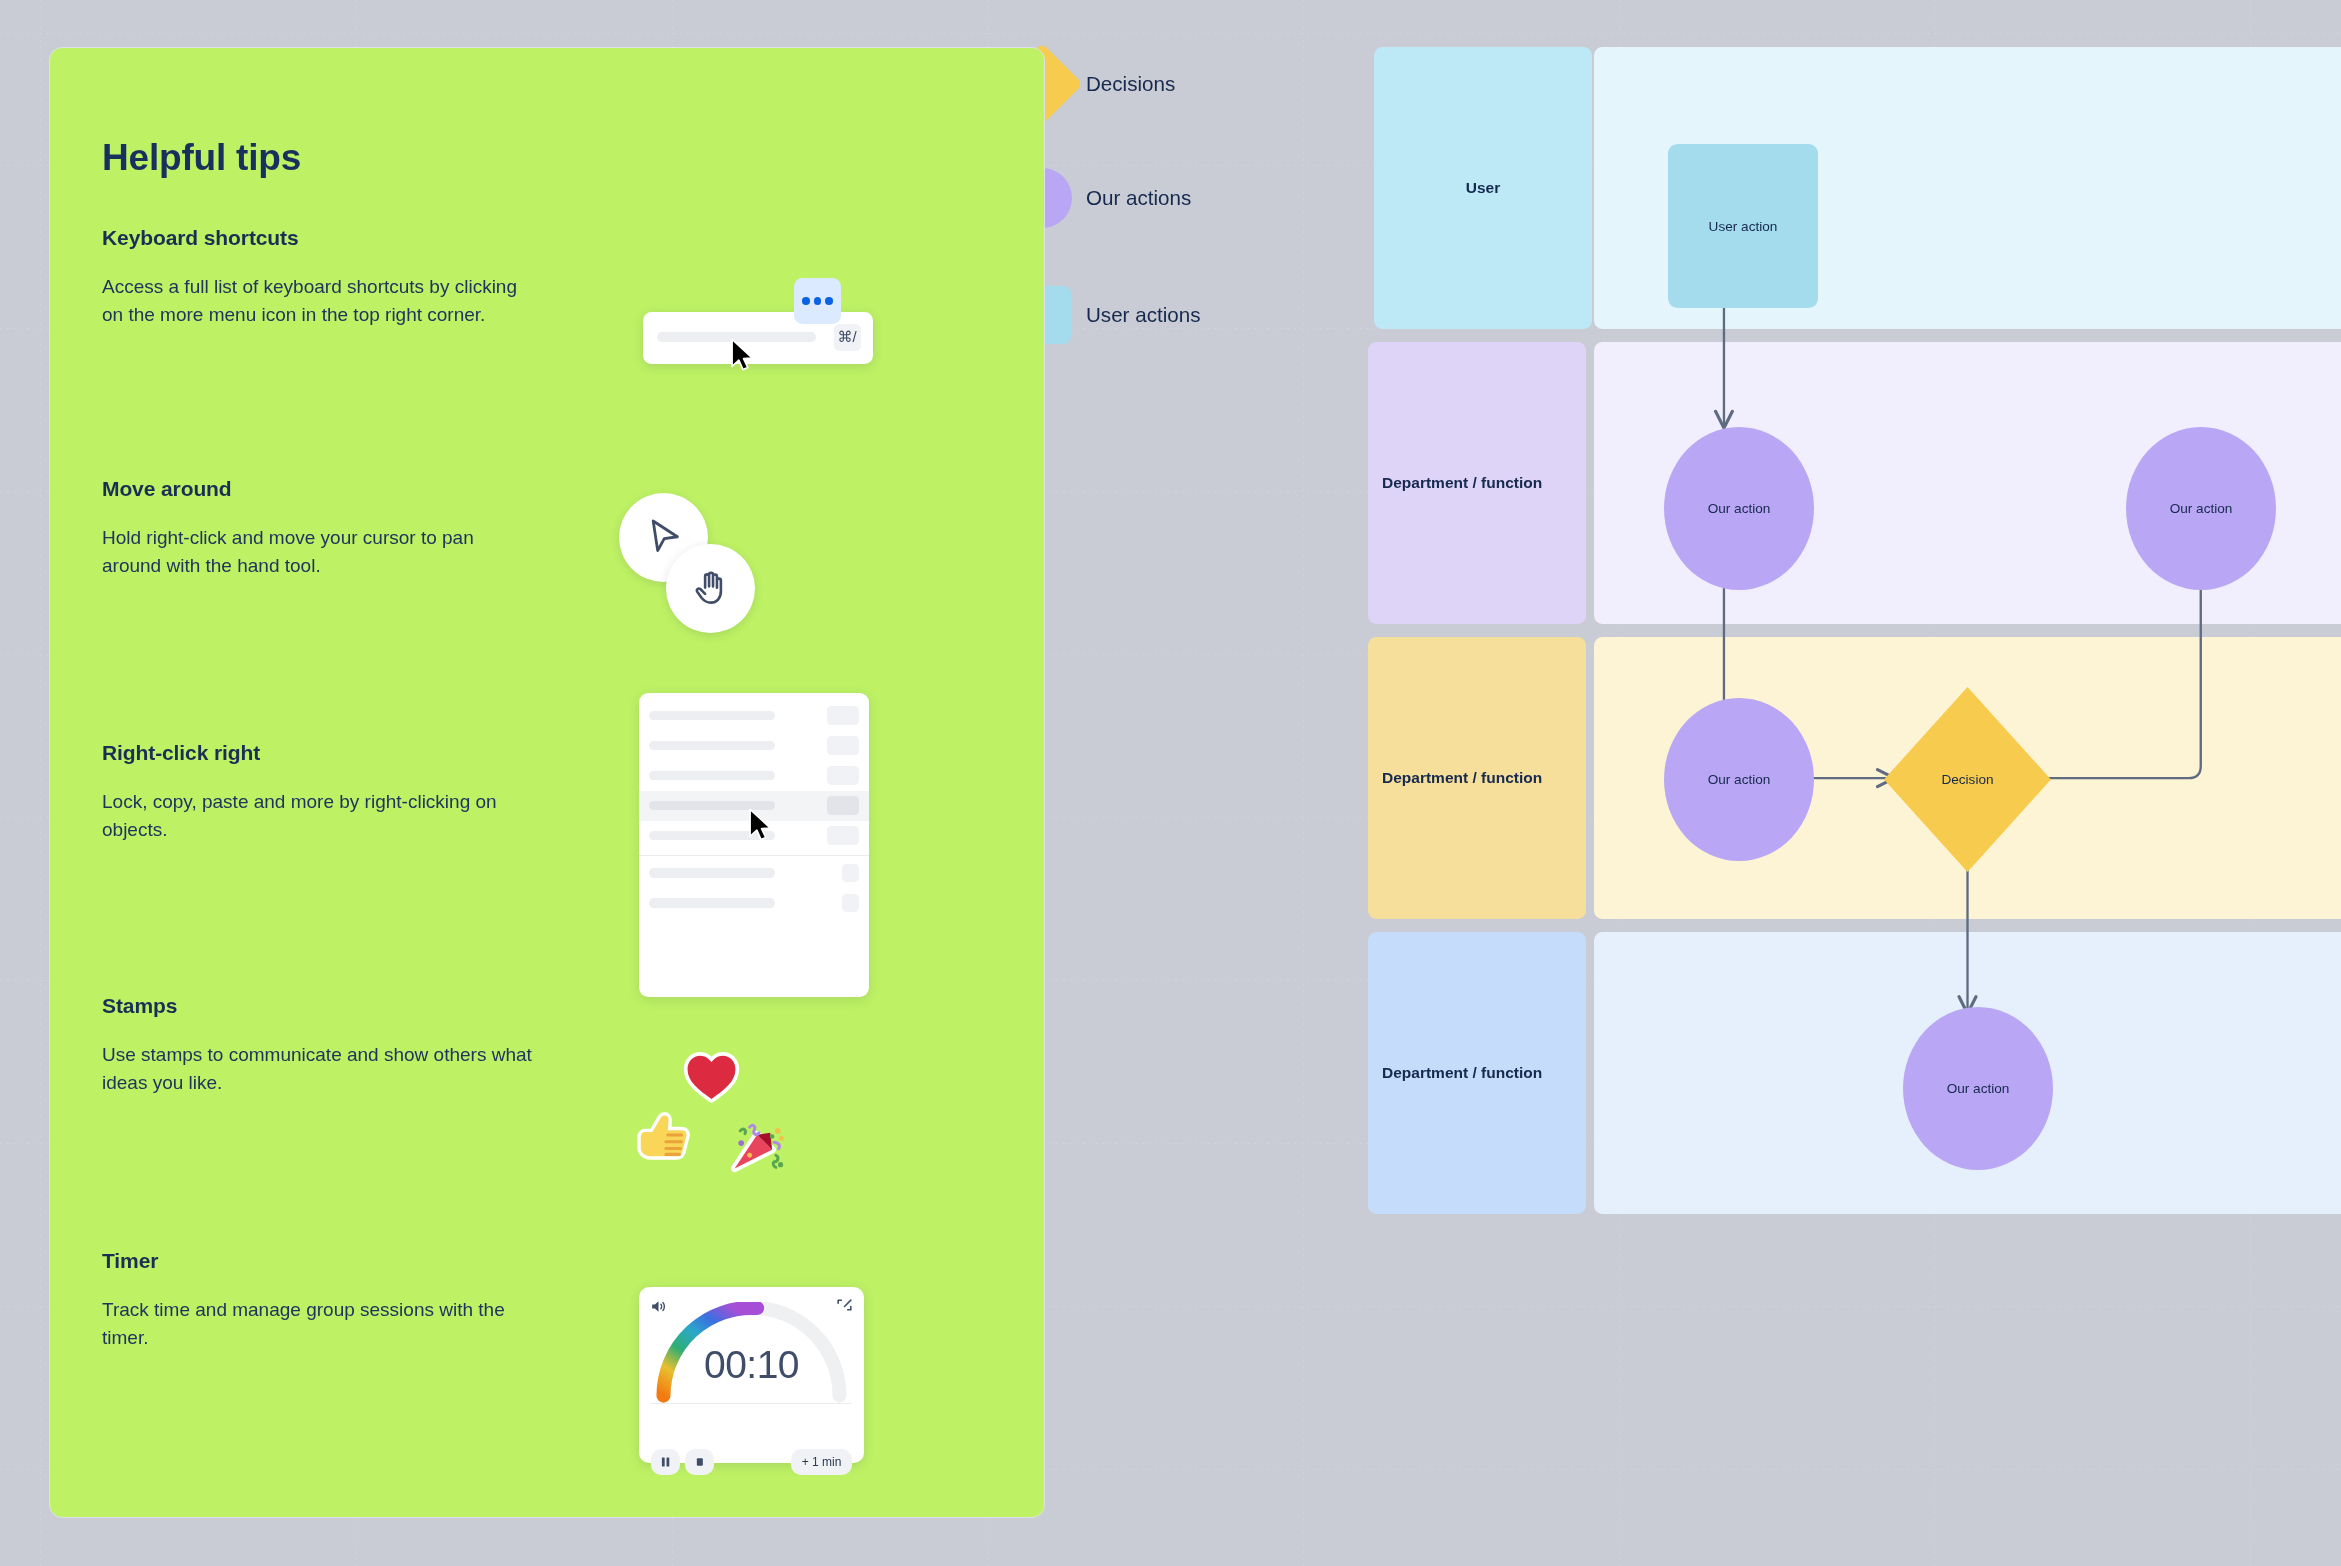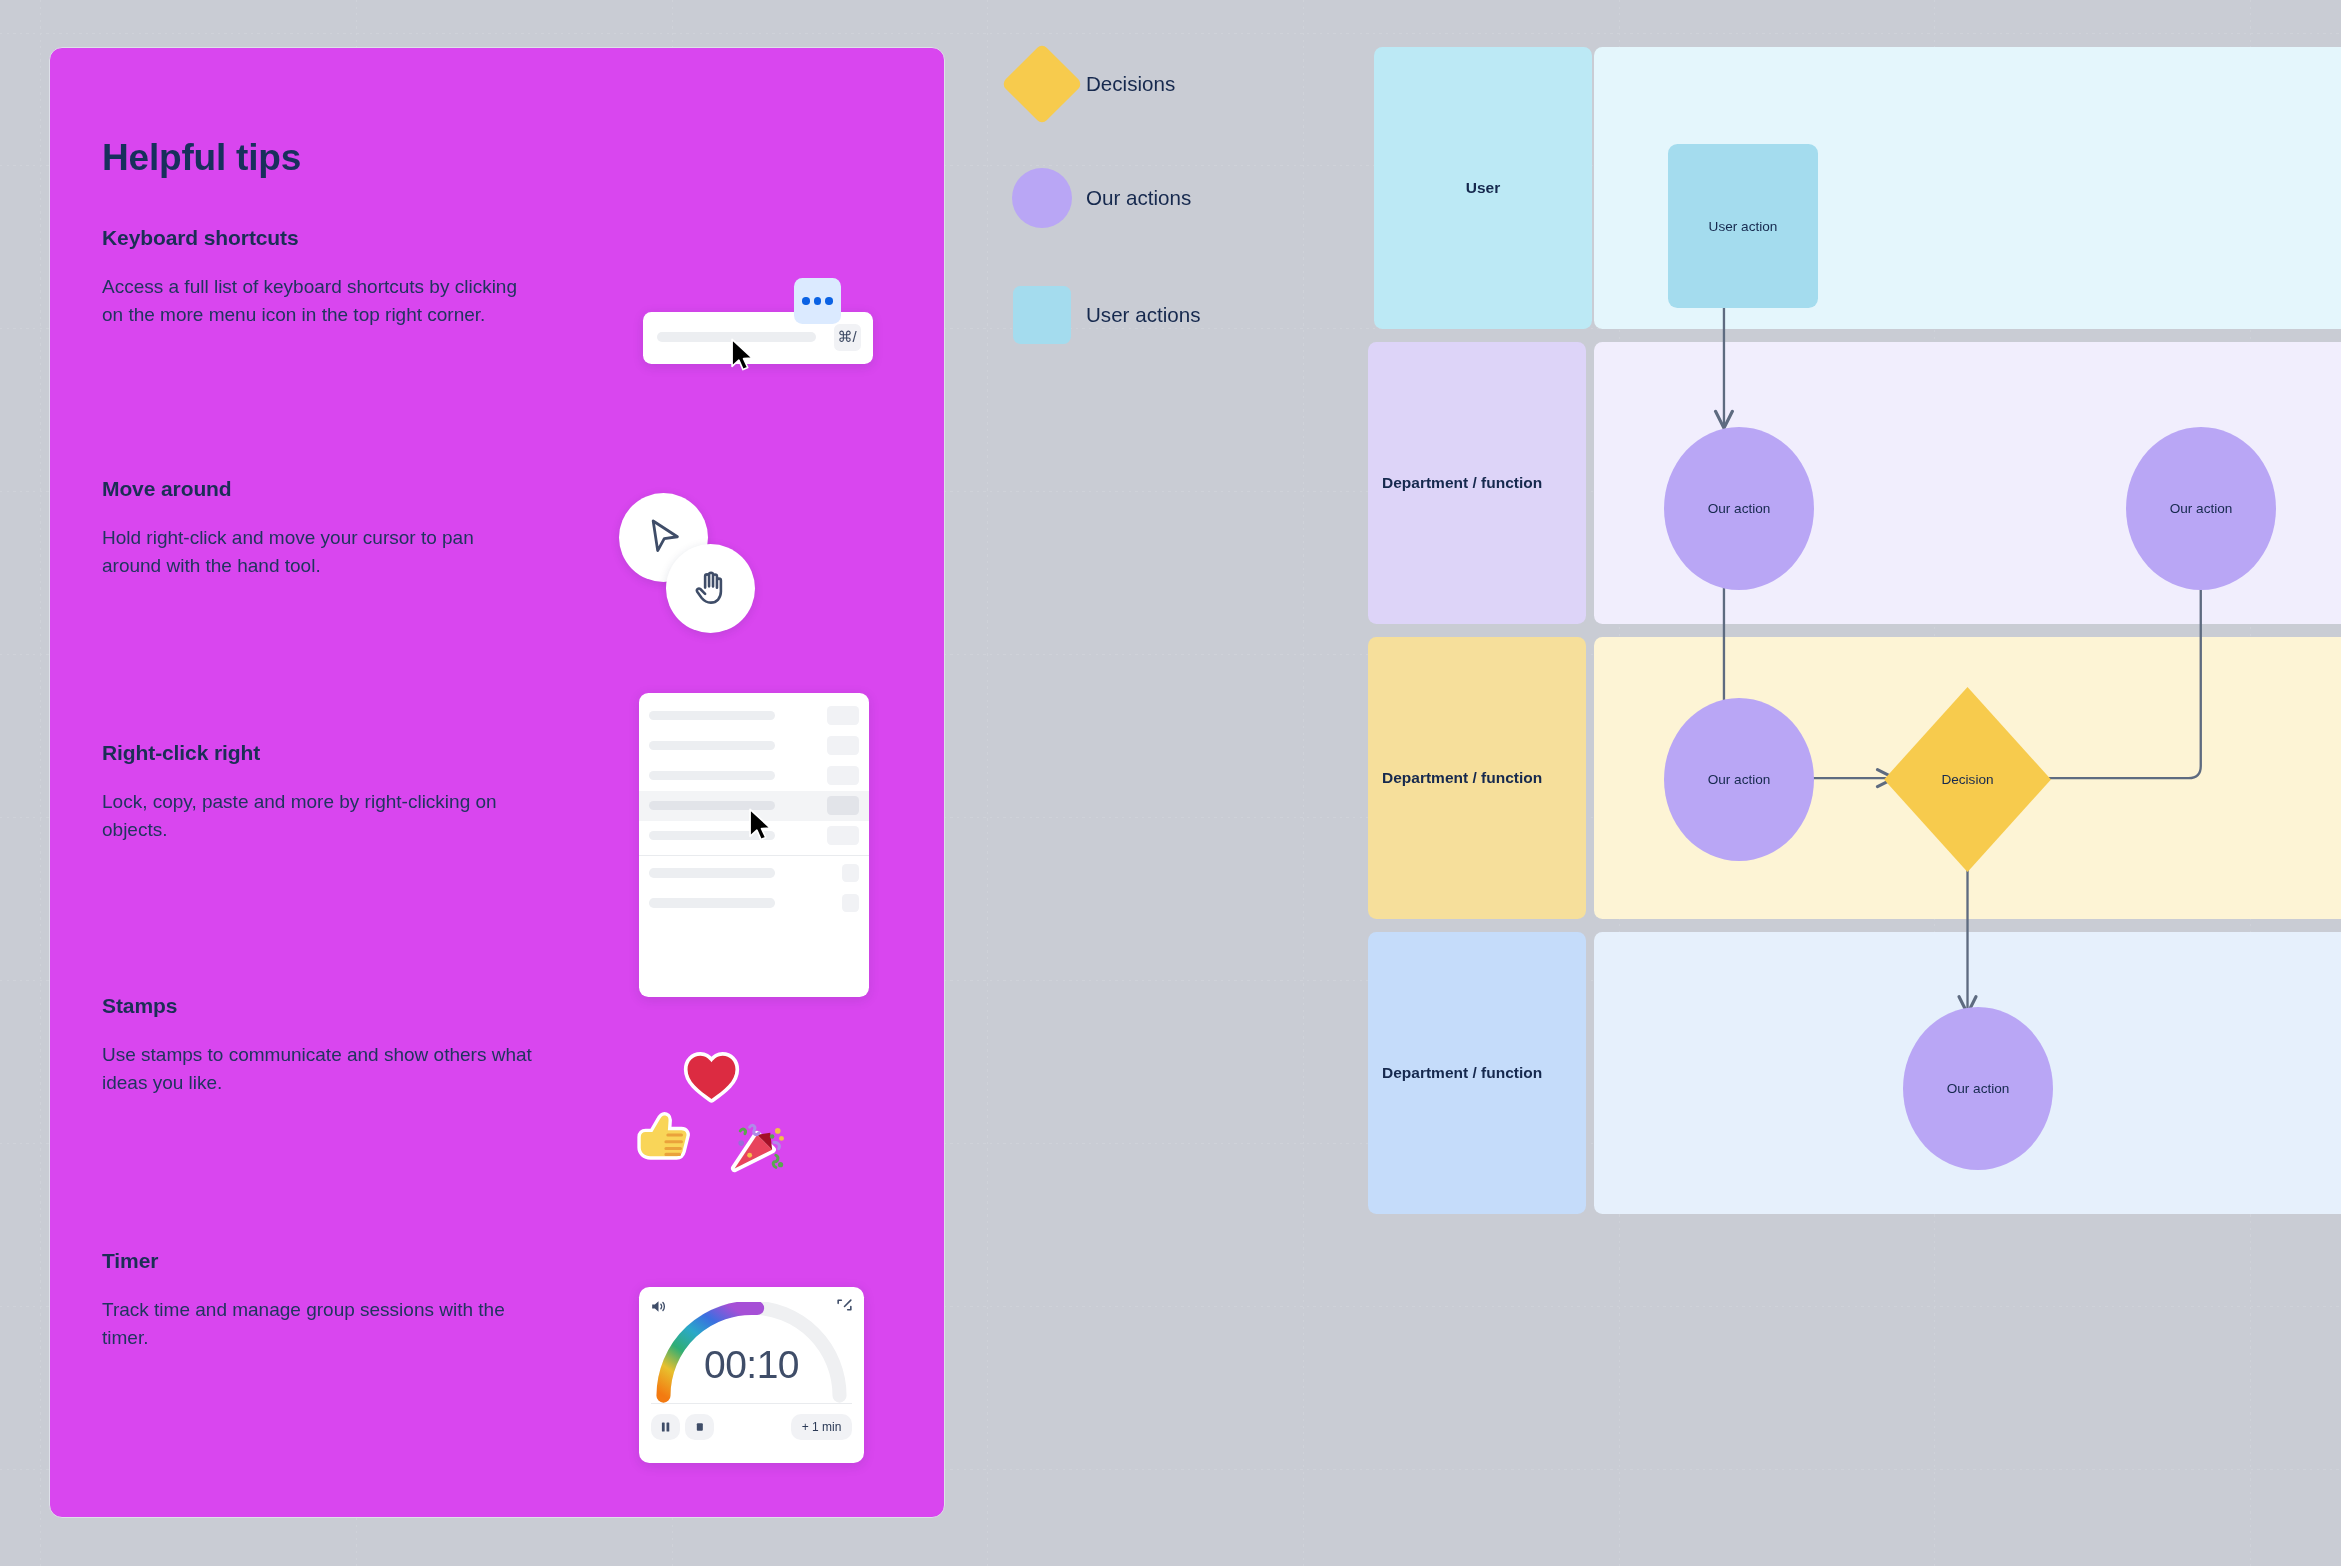--- a/index.html
+++ b/index.html
@@ -42,23 +42,23 @@
     left: 0; right: 0; height: 0.9px;
     background-image: repeating-linear-gradient(to right,
       #cfd2d9 0 2.3px, rgba(0,0,0,0) 2.3px 6.6px);
   }
 
   
   #tips-card {
     position: absolute;
     left: 49px;
     top: 47px;
-    width: 896px;
+    width: 996px;
     height: 1471px;
-    background: #d946ef;
+    background: #bef264;
     border: 1.9px solid #dde1e8;
     border-radius: 13px;
     z-index: 5;
   }
 
   .tips-title {
     position: absolute;
     left: 52px;
     top: 89px;
     font-size: 37px;
@@ -155,21 +155,21 @@
   .timer-display {
     position: absolute; left: 0; right: 0; top: 56px;
     text-align: center; font-size: 39px; color: #3f4d68; font-weight: 400;
     letter-spacing: -0.5px;
   }
   .timer-sep { position: absolute; left: 12px; right: 12px; top: 116px; height: 1.4px; background: #e9ebee; }
   .timer-ctrl { position: absolute; left: 12px; top: 127px; right: 12px; height: 27px; }
   .t-btn {
     position: absolute; height: 26px; border-radius: 10px; background: #f1f2f5;
     display: flex; align-items: center; justify-content: center;
-    color: #3f4d68; font-size: 13px;
+    color: #3f4d68; font-size: 13px; margin-top: 35px;
   }
 
   
   #legend { position: absolute; left: 997px; top: 55px; width: 290px; height: 300px; z-index: 4; }
   .legend-row { position: absolute; display: flex; align-items: center; text-align: right; }
   .legend-label { font-size: 20.6px; color: #16294e; white-space: nowrap; }
   .lg-diamond {
     width: 58px; height: 58px; background: #f7cb4d; border-radius: 6.6px;
     transform: rotate(45deg);
   }

